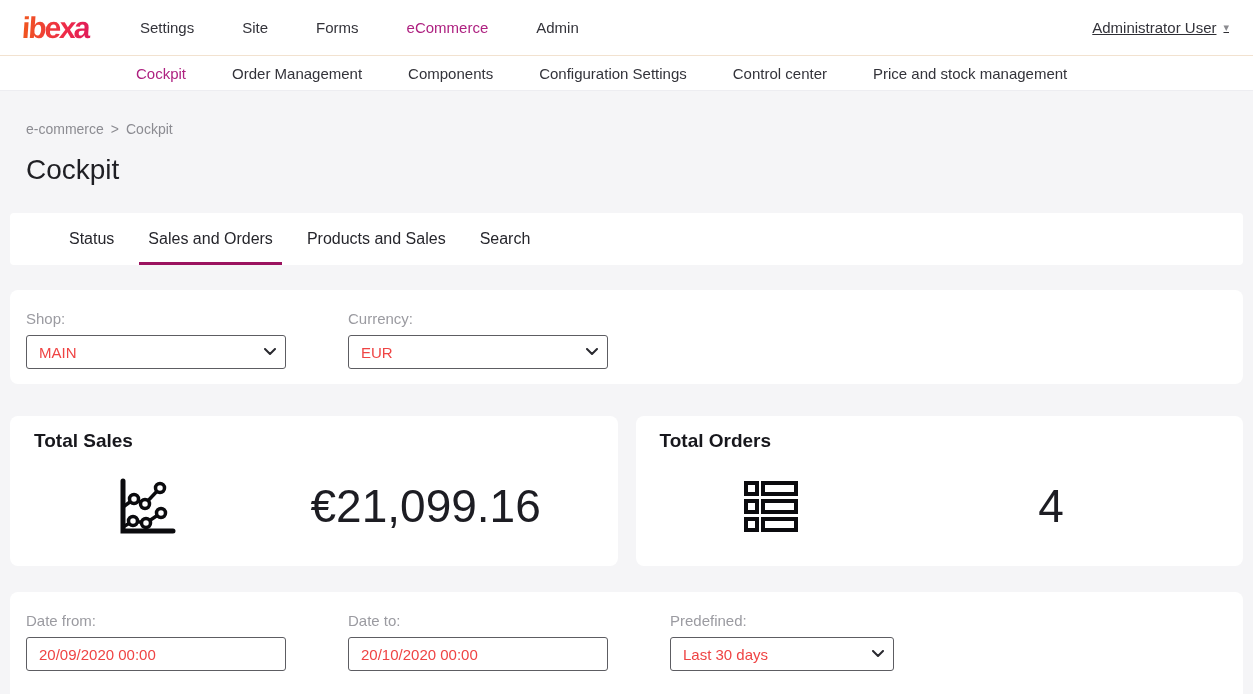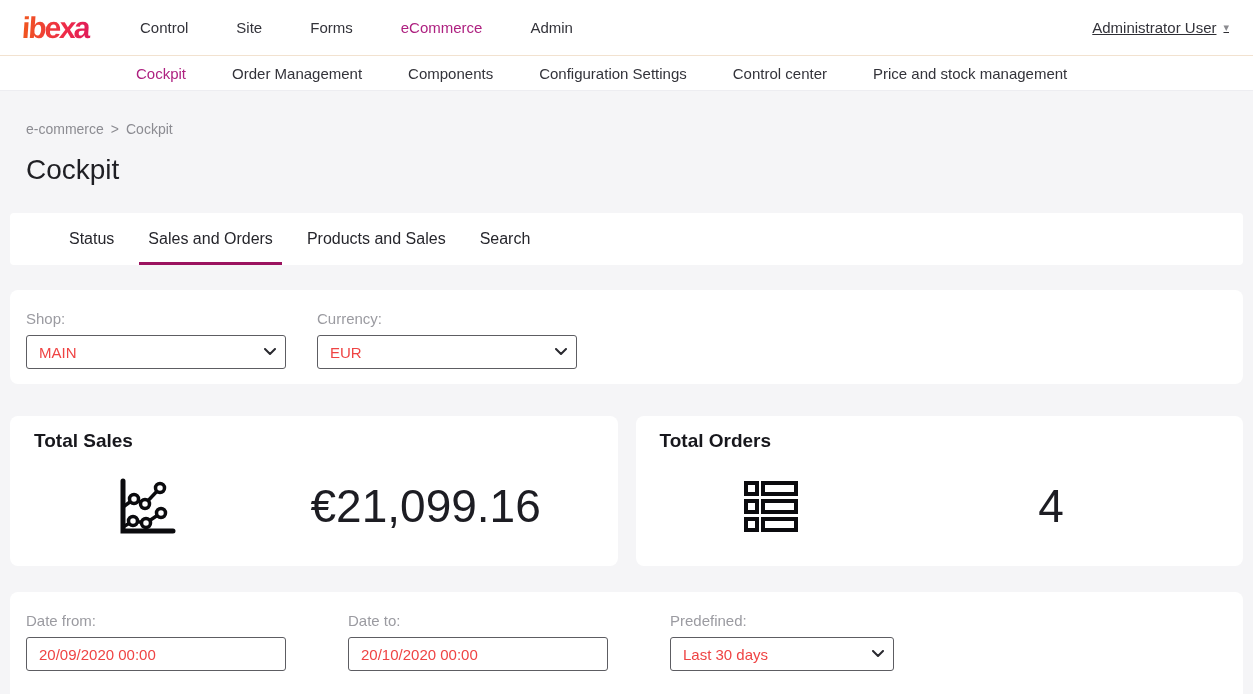--- a/index.html
+++ b/index.html
@@ -62,21 +62,21 @@
     font-size:16px; color:#26262c; cursor:pointer;
     border-bottom:3px solid transparent; border-top:3px solid transparent;
   }
   .tab.active { border-bottom-color:#9b135f; }
 
   
   .panel {
     margin:0 10px; background:#fff; border-radius:8px;
     padding:20px 16px;
   }
-  .filter-panel { margin-top:25px; height:94px; display:flex; gap:31px; }
+  .filter-panel { margin-top:25px; height:94px; display:flex; gap:62px; }
   .field-group { display:flex; flex-direction:column; }
   .field-label { font-size:15px; color:#9b9ba1; margin-bottom:8px; }
   .select-wrap { position:relative; }
   select, input[type="text"] {
     font-family:"Liberation Sans", sans-serif;
     width:260px; height:34px; font-size:15px; color:#ef4444;
     border:1px solid #5d5d62; border-radius:3px; background:#fff;
     padding:0 30px 0 12px; appearance:none; -webkit-appearance:none;
     outline:none;
   }
@@ -105,21 +105,21 @@
   
   .date-panel { margin-top:26px; height:120px; display:flex; gap:62px; }
   .date-panel .field-group:last-child select { width:224px; }
 </style>
 </head>
 <body>
 
 <header class="top-bar">
   <div class="logo">ibexa</div>
   <nav class="top-nav-items">
-    <a class="top-item">Control</a>
+    <a class="top-item">Settings</a>
     <a class="top-item">Site</a>
     <a class="top-item">Forms</a>
     <a class="top-item active">eCommerce</a>
     <a class="top-item">Admin</a>
   </nav>
   <div class="user-menu">
     <span class="label">Administrator User</span>
     <span class="caret">▾</span>
   </div>
 </header>

